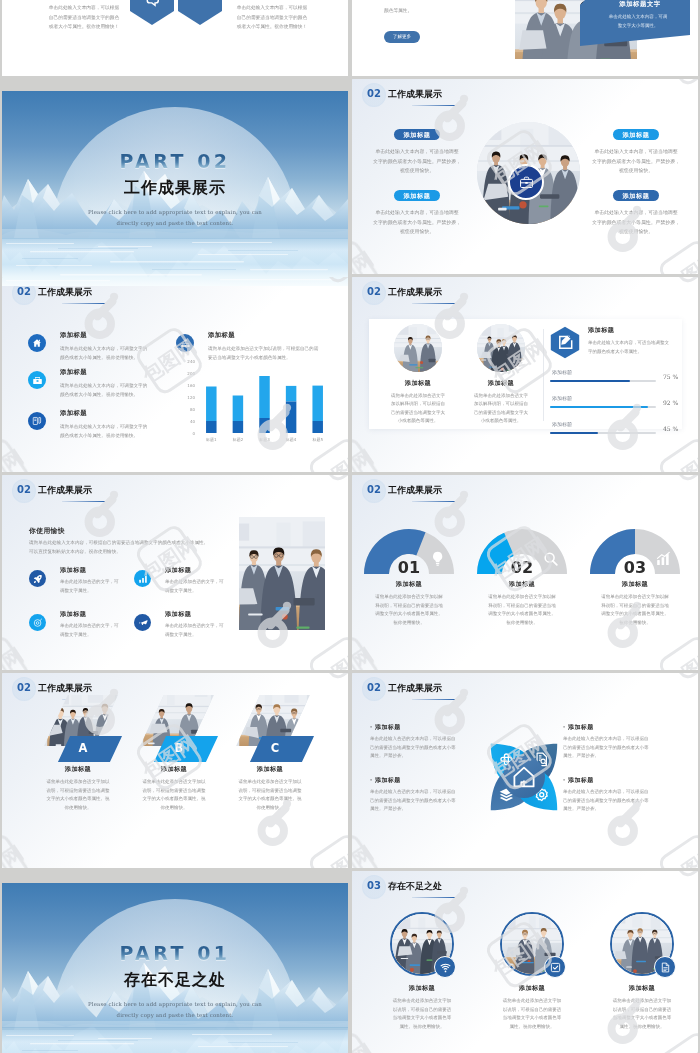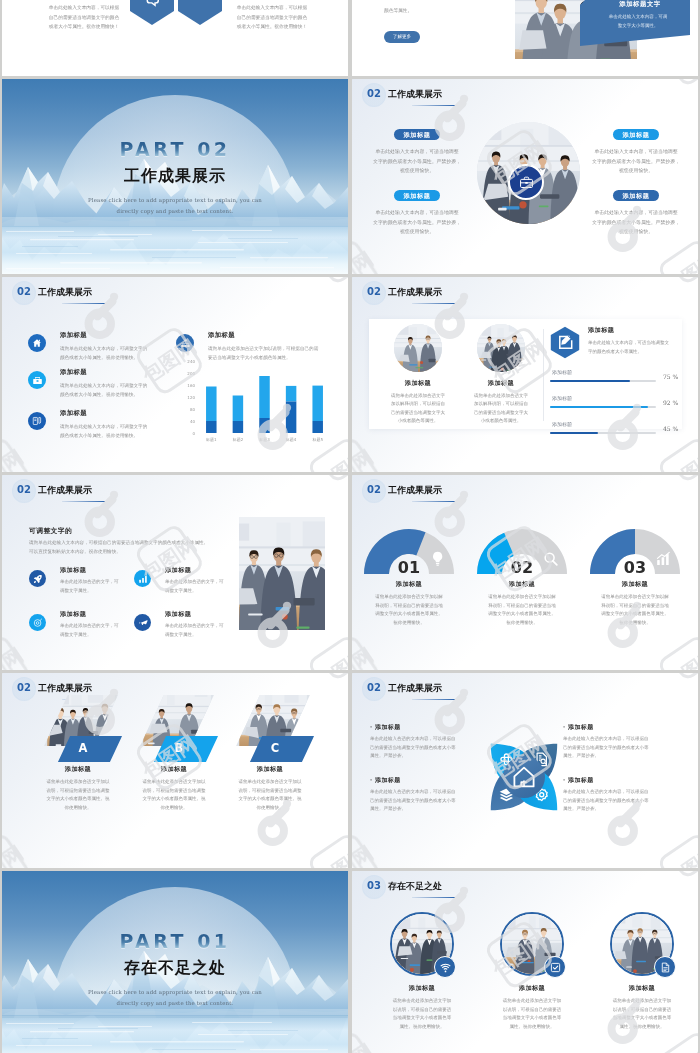--- a/index.html
+++ b/index.html
@@ -14,21 +14,21 @@
   .hdr .num{font-family:"DejaVu Sans",sans-serif;font-weight:bold;font-size:10px;color:#2a62ab;letter-spacing:0px;}
   .hdr .tt{font-family:"DejaVu Serif",serif;font-weight:bold;font-size:9px;color:#161616;margin-left:7px;letter-spacing:0px;}
   .hdrline{position:absolute;height:1.5px;left:60px;top:25.5px;width:43px;background:linear-gradient(90deg,rgba(42,99,173,.12),#2a63ad);}
   .hdrcirc{position:absolute;left:10px;top:4px;width:24px;height:24px;border-radius:50%;background:radial-gradient(circle,rgba(190,213,236,.30) 60%,rgba(190,213,236,.55) 78%,rgba(190,213,236,0) 100%);}
   .cn{font-family:"DejaVu Serif",serif;}
   .pill{display:inline-block;border-radius:6px;color:#fff;font-size:6.2px;line-height:11px;height:11px;width:46px;font-family:"DejaVu Serif",serif;font-weight:bold;letter-spacing:.6px;text-align:center;}
   .pill.dark{background:#2d68ad;}
   .pill.bright{background:#1b9ae6;}
 
   
-  .land{background:linear-gradient(180deg,#3f7cb4 0%,#4b84b9 10%,#6496c4 28%,#89b2d3 45%,#b0cde2 58%,#cfe1ee 68%,#dfecf5 75%,#e9f3f9 82%,#e2f0f9 90%,#eef7fb 100%);}
+  .land{background:linear-gradient(180deg,#3f7cb4 0%,#4b84b9 10%,#6496c4 28%,#89b2d3 45%,#b0cde2 58%,#cfe1ee 68%,#dfecf5 75%,#e9f3f9 82%,#e2f0f9 90%,#eef7fb 100%);margin-top:12px;}
   .land .disc{position:absolute;left:50%;top:16px;width:244px;height:244px;margin-left:-122px;border-radius:50%;
     background:radial-gradient(circle at 50% 28%,rgba(255,255,255,.62),rgba(246,251,254,.50) 46%,rgba(233,244,251,.36) 74%,rgba(224,239,248,.26) 100%);z-index:1;}
   .land .mtns{position:absolute;left:0;right:0;top:0;height:195px;z-index:2;}
   .partlbl{position:absolute;left:0;right:0;top:61px;text-align:center;z-index:4;}
   .partlbl > span{display:inline-block;font-family:"DejaVu Sans",sans-serif;font-weight:bold;
     font-size:19px;letter-spacing:3.5px;line-height:19px;
     background:linear-gradient(180deg,#2a5a8c 0%,#2f6394 28%,#4f82ad 55%,#8fb7d2 80%,#cfe3ef 100%);
     -webkit-background-clip:text;background-clip:text;color:transparent;
     filter:drop-shadow(0 1px 0.6px rgba(255,255,255,.45));}
   .parttitle{position:absolute;z-index:4;left:0;right:0;top:87px;text-align:center;font-family:"DejaVu Serif",serif;font-weight:bold;font-size:16px;color:#161616;letter-spacing:1px;}
@@ -735,21 +735,21 @@
     </div>
 
 <div class="slide c0 bgwhite" style="top:475px">
   <div class="hdrcirc"></div>
   <div class="hdr">
     <span class="num">02</span>
     <span class="tt">工作成果展示</span>
   </div>
   <div class="hdrline"></div>
 
-  <div class="h3" style="position:absolute;left:27px;top:51px;font-size:6.8px;letter-spacing:.4px;">可调整文字的</div>
+  <div class="h3" style="position:absolute;left:27px;top:51px;font-size:6.8px;letter-spacing:.4px;">你使用愉快</div>
   <div class="txt" style="position:absolute;left:27px;top:63px;width:220px;font-size:4.6px;line-height:9.3px;">
     <div>请您单击此处输入文本内容，可根据自己的需要适当地调整文字的颜色或者大小等属性。</div>
     <div>可以直接复制粘贴文本内容。祝你使用愉快。</div>
   </div>
 
   <div style="position:absolute;left:27px;top:91px;">
     <div class="iconcirc" style="width:17px;height:17px;background:#2159a5;position:absolute;left:0;top:4px;">
       <svg width="10" height="10" viewBox="0 0 24 24" fill="#fff">
             <path d="M20.5 2.8c-4.2-.6-8 .9-10.6 3.6l-1.6 1.7-2.9-.5a1.4 1.4 0 0 0-1.3.5L2 11.2l4 1.6 4.9 4.9 1.6 4 3.1-2.1c.4-.3.6-.8.5-1.3l-.5-2.9 1.7-1.6c2.7-2.6 4.2-6.4 3.6-10.6a.9.9 0 0 0-.4-.4zM15.6 9.9a1.9 1.9 0 1 1 0-3.8 1.9 1.9 0 0 1 0 3.8z"></path>
             <path d="M3.6 17.2c-1 1-1.2 4.1-1.2 4.1s3.1-.2 4.1-1.2a2 2 0 1 0-2.9-2.9z"></path>

